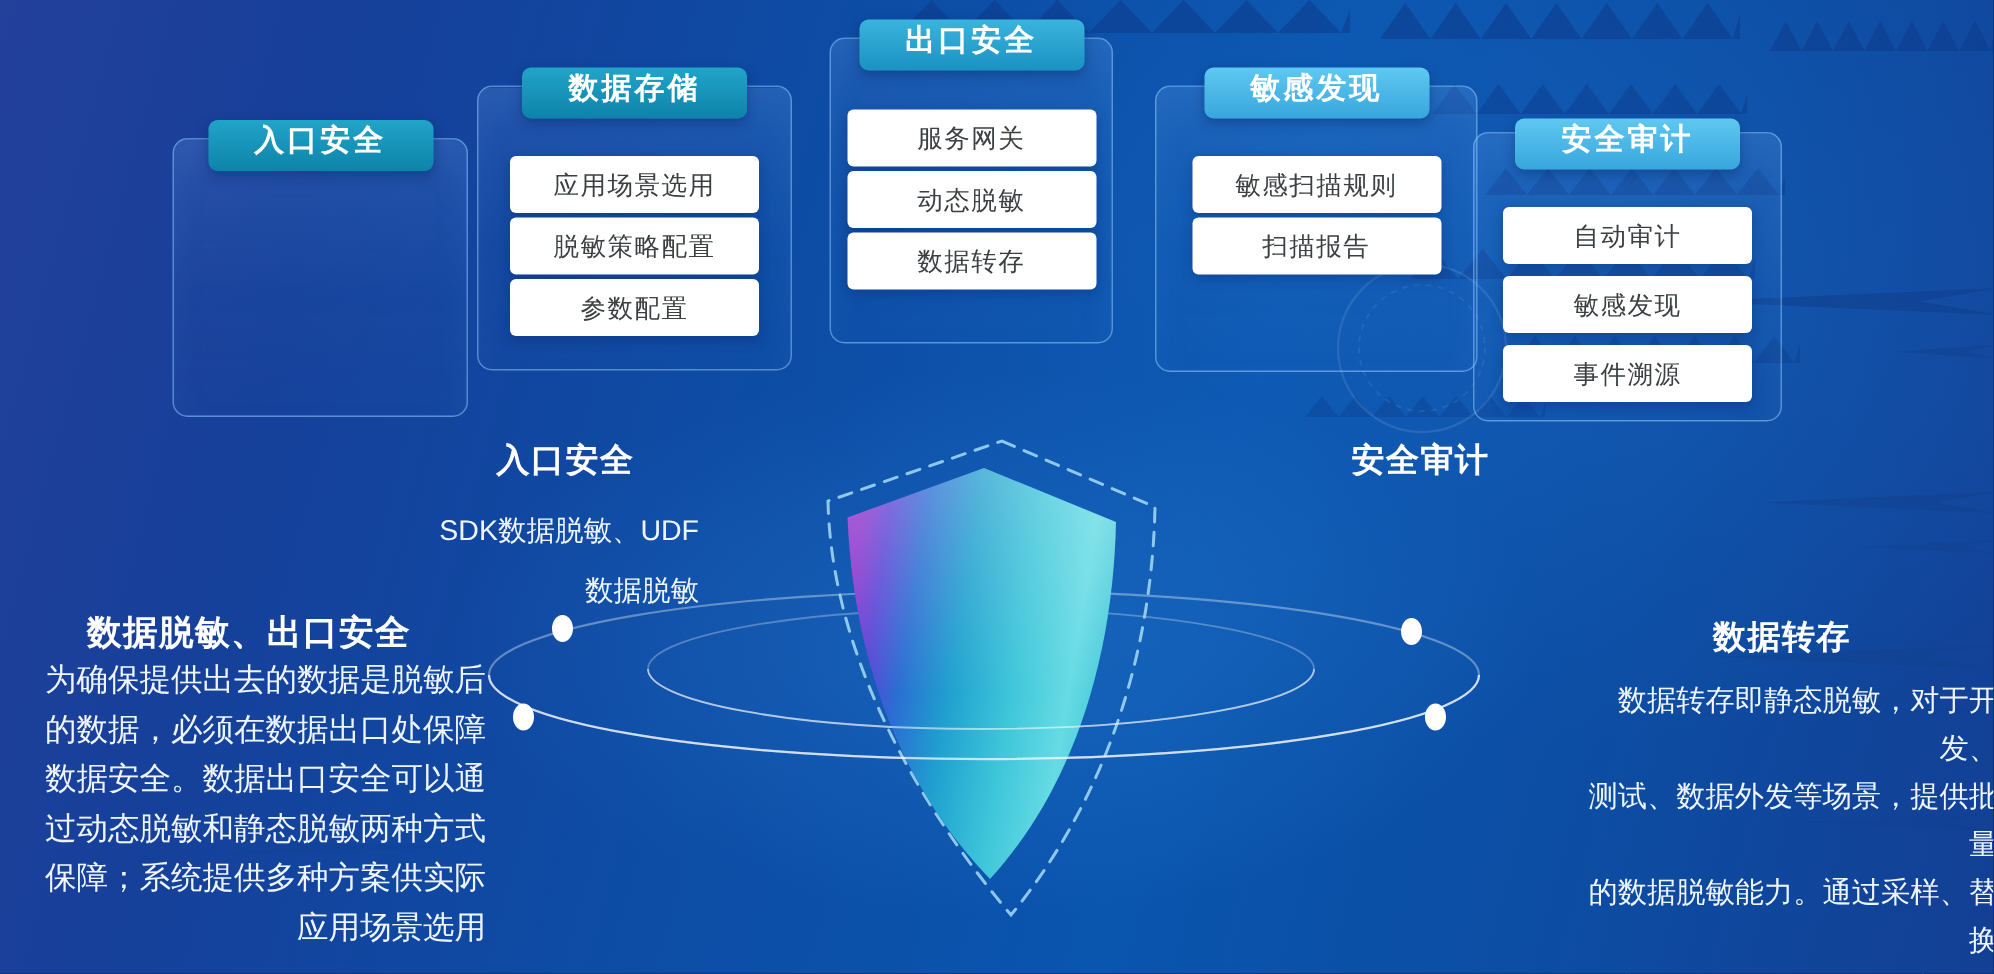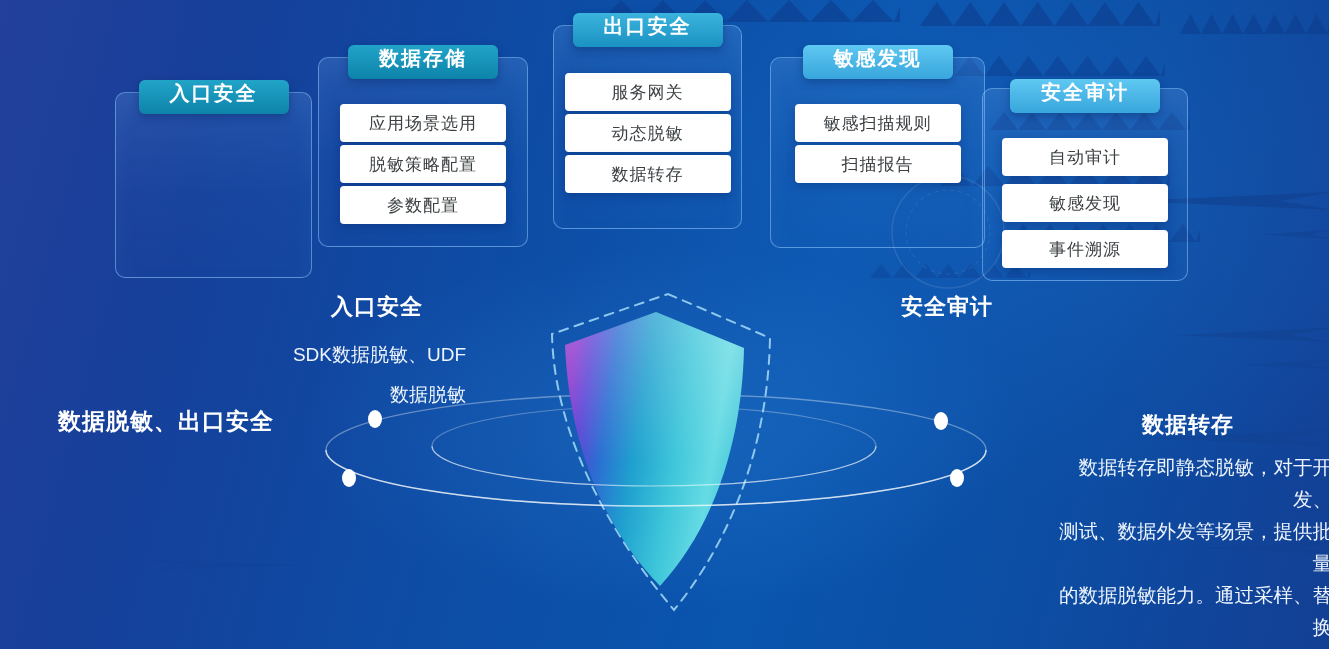--- a/index.html
+++ b/index.html
@@ -177,20 +177,26 @@
     <div class="body">SDK数据脱敏、UDF
 数据脱敏</div>
   </div>
 
   <div class="callout c-audit">
     <h3>安全审计</h3>
   </div>
 
   <div class="callout c-left">
     <h3>数据脱敏、出口安全</h3>
+    <div class="body">为确保提供出去的数据是脱敏后
+的数据，必须在数据出口处保障
+数据安全。数据出口安全可以通
+过动态脱敏和静态脱敏两种方式
+保障；系统提供多种方案供实际
+应用场景选用</div>
   </div>
 
   <div class="callout c-right">
     <h3>数据转存</h3>
     <div class="body">数据转存即静态脱敏，对于开发、
 测试、数据外发等场景，提供批量
 的数据脱敏能力。通过采样、替换
 等方式生成脱敏后的准真实数据
 库；通过ETL流程化地实现整个敏
 感数据脱敏过程</div>

